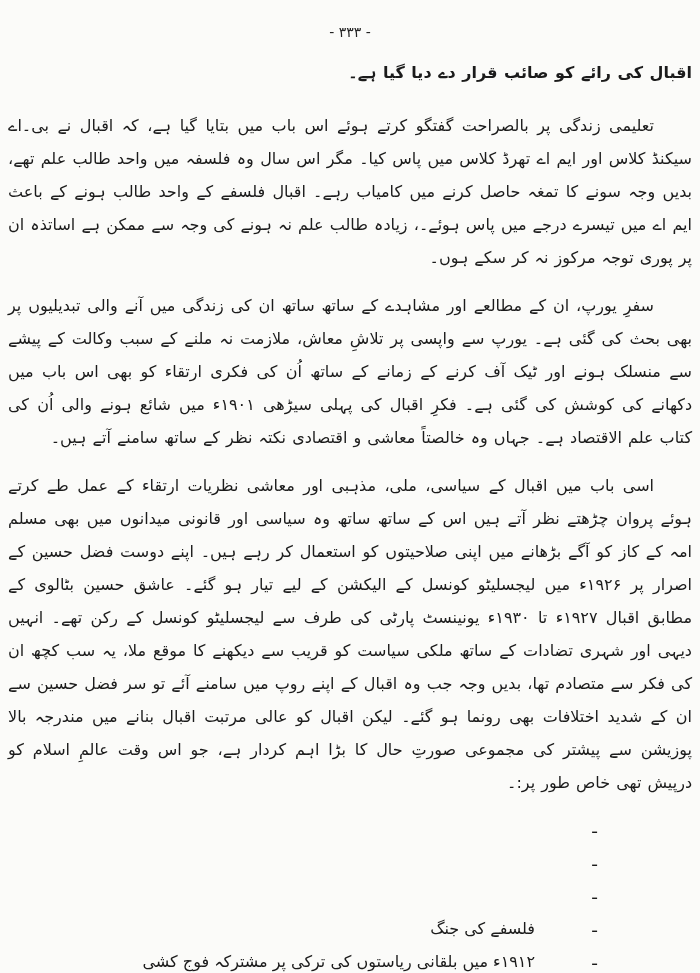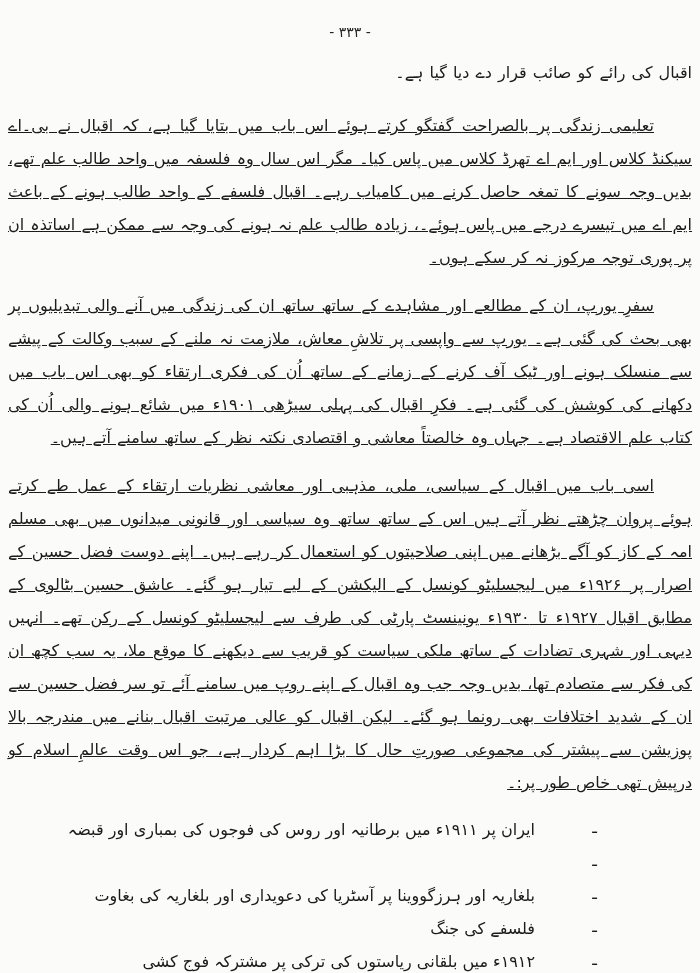--- a/index.html
+++ b/index.html
@@ -34,24 +34,24 @@
   p.para {
     margin: 0 0 15px 0;
     font-size: 16px;
     line-height: 33px;
     text-align: justify;
     text-align-last: right;
     word-spacing: 1px;
   }
   p.para.indent {
     text-indent: 38px;
-    text-decoration: underline;
   }
   p.para.single {
     margin-bottom: 20px;
+    font-weight: bold;
   }
   ul.events {
     list-style: none;
     margin: 4px 0 18px 0;
     padding: 0 95px 0 0;
   }
   ul.events li {
     display: flex;
     align-items: baseline;
     direction: rtl;
@@ -85,28 +85,26 @@
 
     <p class="para indent">تعلیمی زندگی پر بالصراحت گفتگو کرتے ہوئے اس باب میں بتایا گیا ہے، کہ اقبال نے بی۔اے سیکنڈ کلاس اور ایم اے تھرڈ کلاس میں پاس کیا۔ مگر اس سال وہ فلسفہ میں واحد طالب علم تھے، بدیں وجہ سونے کا تمغہ حاصل کرنے میں کامیاب رہے۔ اقبال فلسفے کے واحد طالب ہونے کے باعث ایم اے میں تیسرے درجے میں پاس ہوئے۔، زیادہ طالب علم نہ ہونے کی وجہ سے ممکن ہے اساتذہ ان پر پوری توجہ مرکوز نہ کر سکے ہوں۔</p>
 
     <p class="para indent">سفرِ یورپ، ان کے مطالعے اور مشاہدے کے ساتھ ساتھ ان کی زندگی میں آنے والی تبدیلیوں پر بھی بحث کی گئی ہے۔ یورپ سے واپسی پر تلاشِ معاش، ملازمت نہ ملنے کے سبب وکالت کے پیشے سے منسلک ہونے اور ٹیک آف کرنے کے زمانے کے ساتھ اُن کی فکری ارتقاء کو بھی اس باب میں دکھانے کی کوشش کی گئی ہے۔ فکرِ اقبال کی پہلی سیڑھی ۱۹۰۱ء میں شائع ہونے والی اُن کی کتاب علم الاقتصاد ہے۔ جہاں وہ خالصتاً معاشی و اقتصادی نکتہ نظر کے ساتھ سامنے آتے ہیں۔</p>
 
     <p class="para indent">اسی باب میں اقبال کے سیاسی، ملی، مذہبی اور معاشی نظریات ارتقاء کے عمل طے کرتے ہوئے پروان چڑھتے نظر آتے ہیں اس کے ساتھ ساتھ وہ سیاسی اور قانونی میدانوں میں بھی مسلم امہ کے کاز کو آگے بڑھانے میں اپنی صلاحیتوں کو استعمال کر رہے ہیں۔ اپنے دوست فضل حسین کے اصرار پر ۱۹۲۶ء میں لیجسلیٹو کونسل کے الیکشن کے لیے تیار ہو گئے۔ عاشق حسین بٹالوی کے مطابق اقبال ۱۹۲۷ء تا ۱۹۳۰ء یونینسٹ پارٹی کی طرف سے لیجسلیٹو کونسل کے رکن تھے۔ انہیں دیہی اور شہری تضادات کے ساتھ ملکی سیاست کو قریب سے دیکھنے کا موقع ملا، یہ سب کچھ ان کی فکر سے متصادم تھا، بدیں وجہ جب وہ اقبال کے اپنے روپ میں سامنے آئے تو سر فضل حسین سے ان کے شدید اختلافات بھی رونما ہو گئے۔ لیکن اقبال کو عالی مرتبت اقبال بنانے میں مندرجہ بالا پوزیشن سے پیشتر کی مجموعی صورتِ حال کا بڑا اہم کردار ہے، جو اس وقت عالمِ اسلام کو درپیش تھی خاص طور پر:۔</p>
 
     <ul class="events">
       <li>
         <span class="bullet-dash">ـ</span>
-        <span class="event-text">ایران پر ۱۹۱۱ء میں برطانیہ اور روس کی فوجوں کی بمباری اور قبضہ</span>
       </li>
       <li>
         <span class="bullet-dash">ـ</span>
       </li>
       <li>
         <span class="bullet-dash">ـ</span>
-        <span class="event-text">بلغاریہ اور ہرزگووینا پر آسٹریا کی دعویداری اور بلغاریہ کی بغاوت</span>
       </li>
       <li>
         <span class="bullet-dash">ـ</span>
         <span class="event-text">فلسفے کی جنگ</span>
       </li>
       <li>
         <span class="bullet-dash">ـ</span>
         <span class="event-text">۱۹۱۲ء میں بلقانی ریاستوں کی ترکی پر مشترکہ فوج کشی</span>
       </li>
     </ul>

